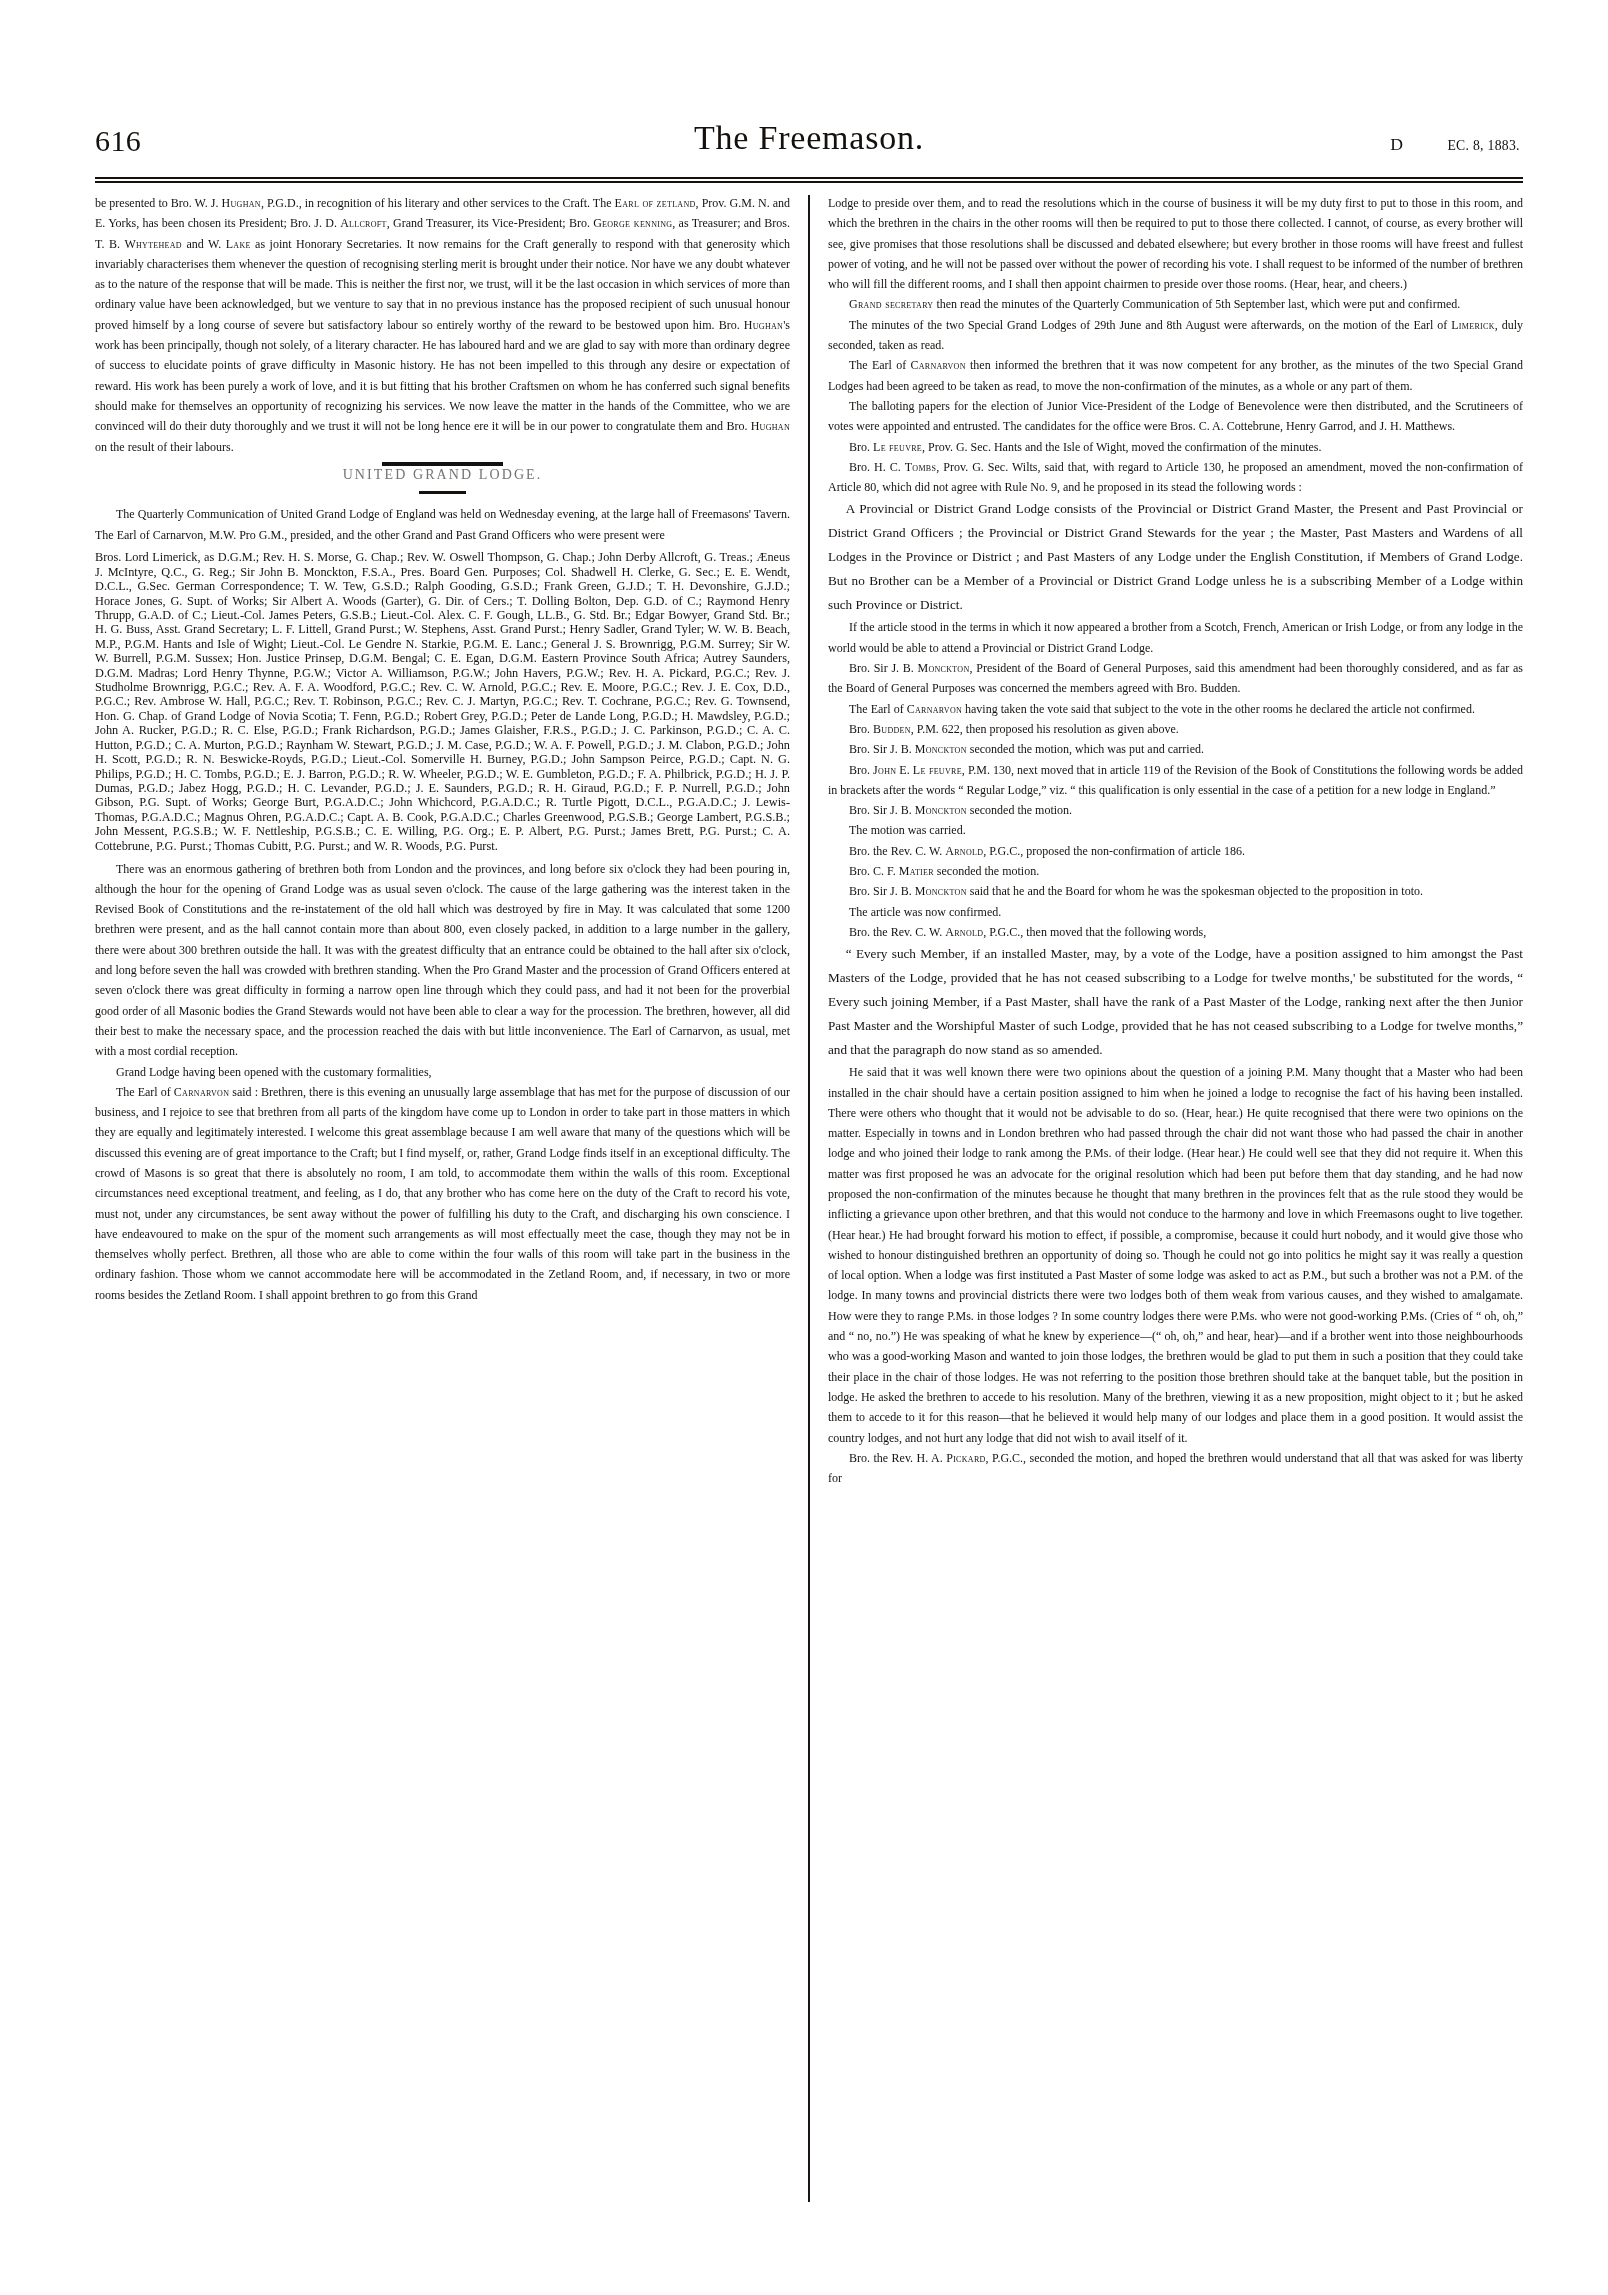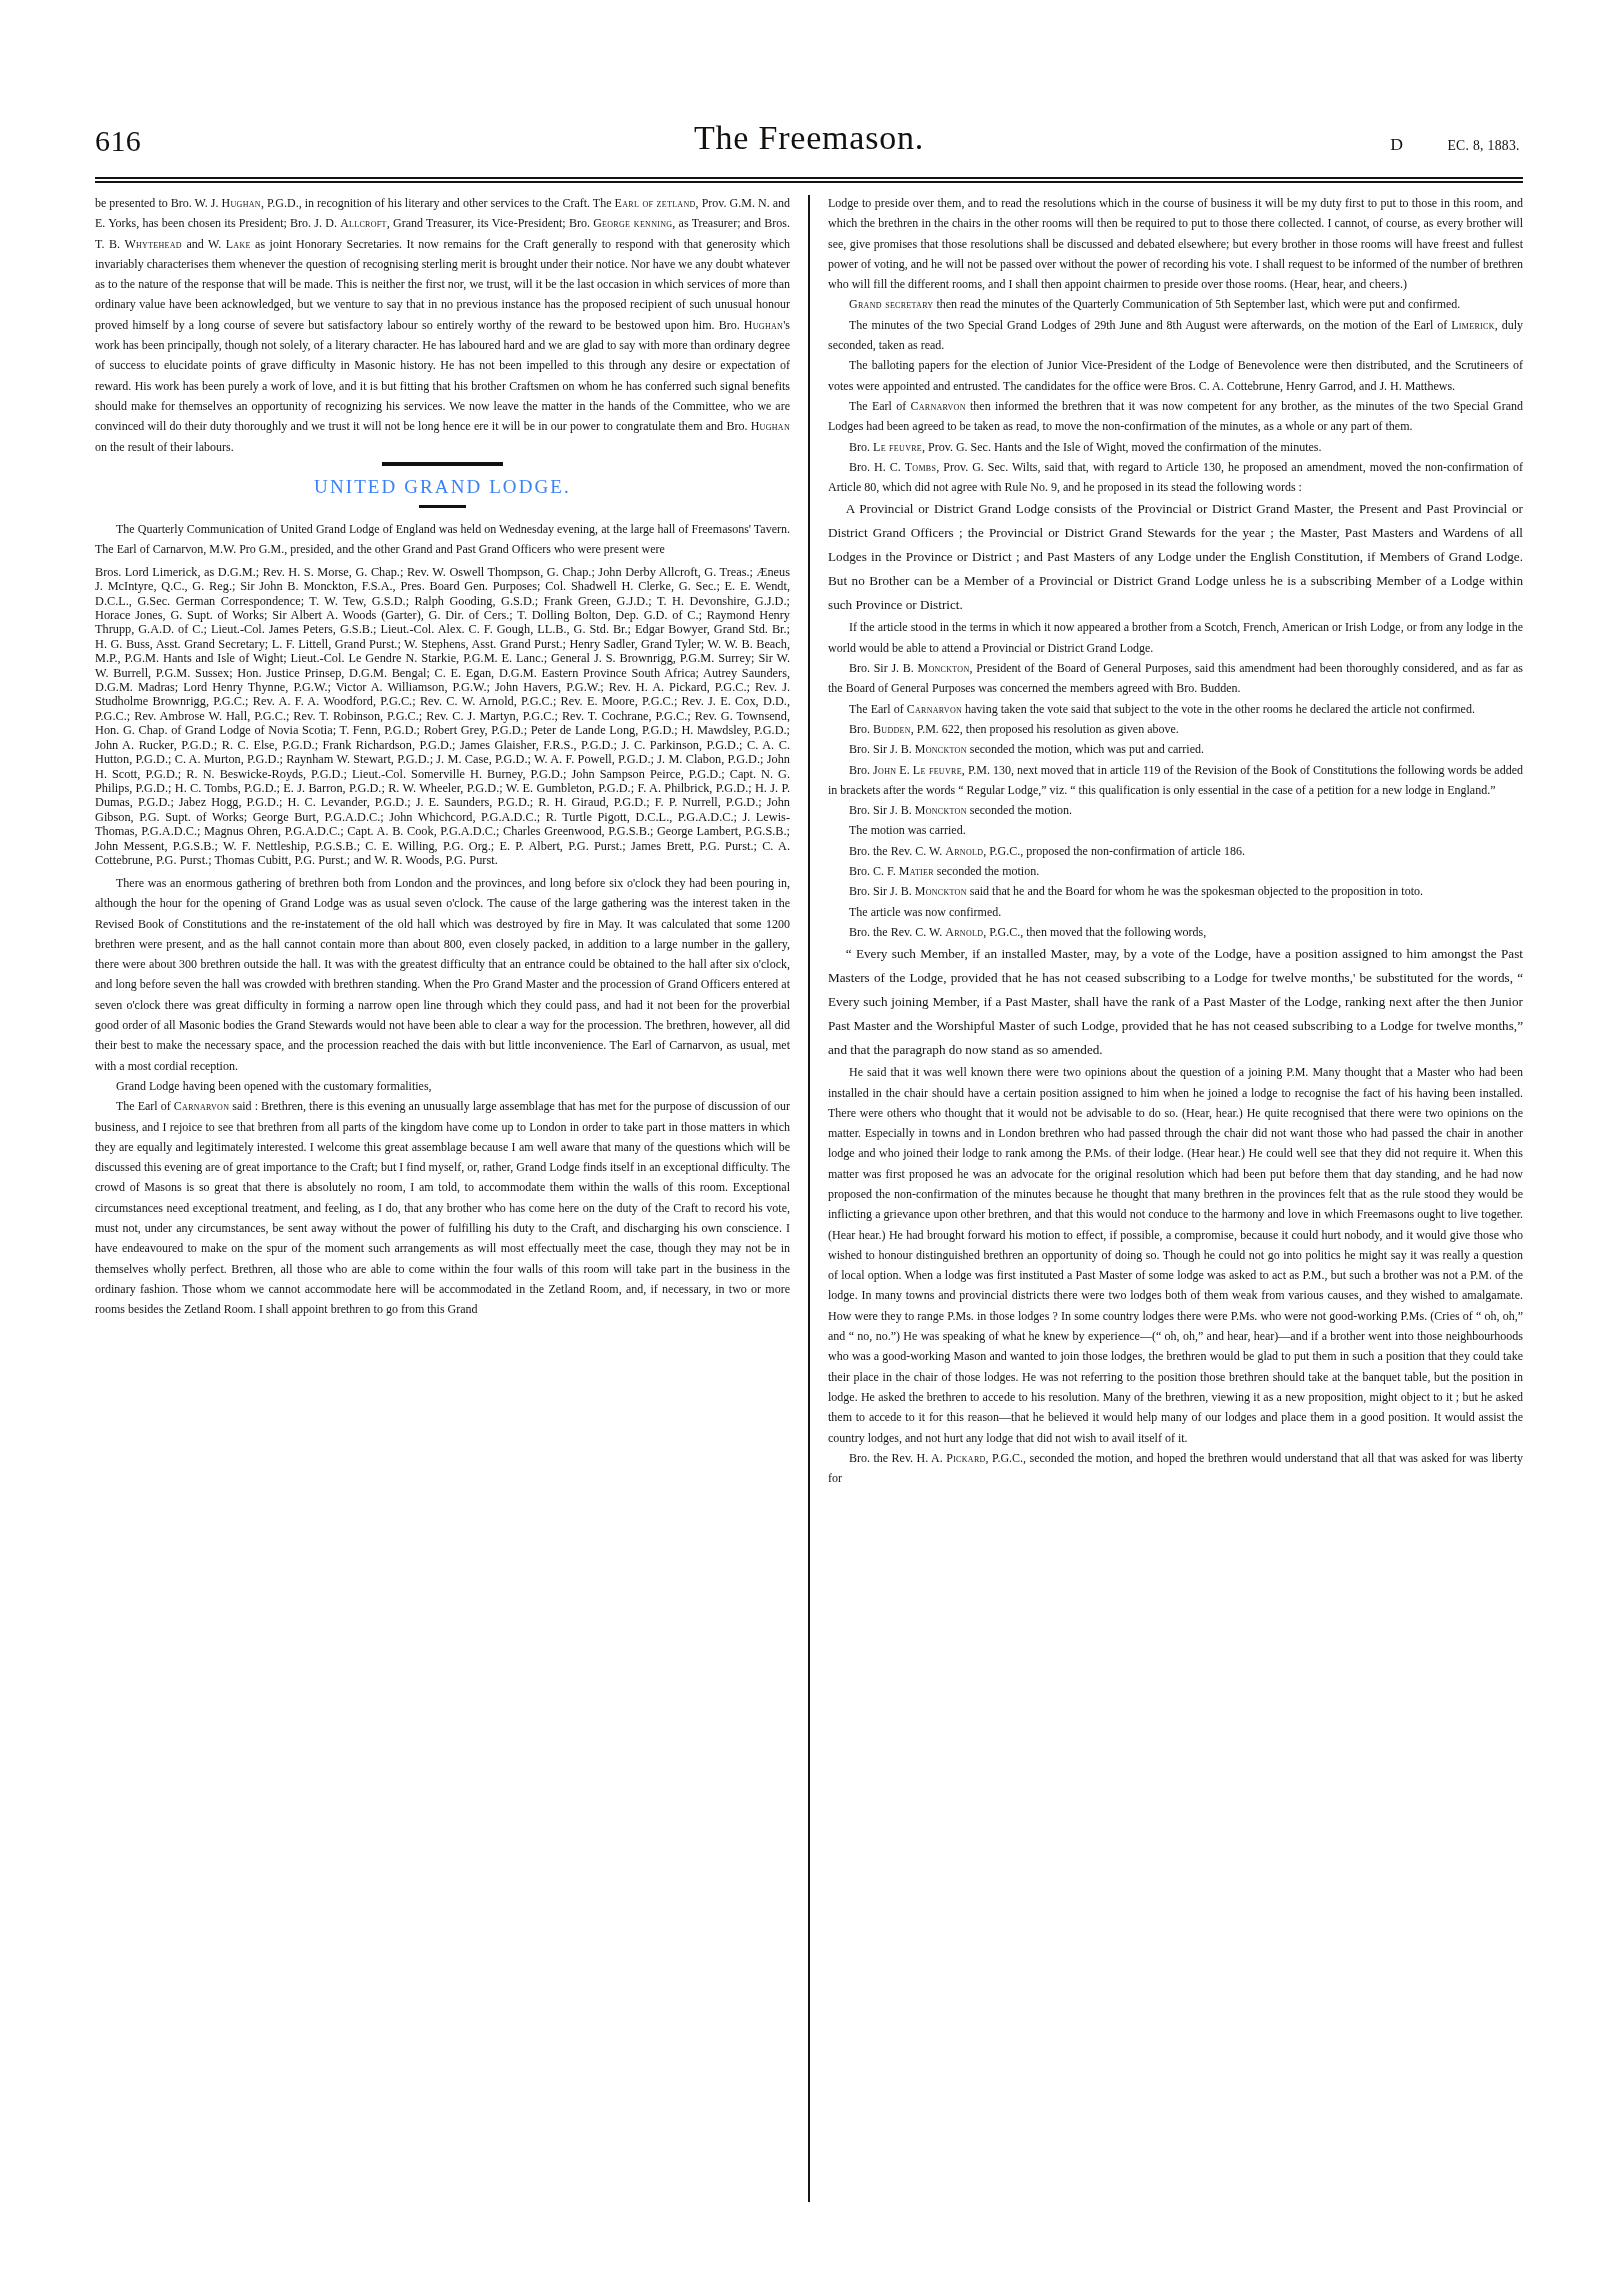--- a/index.html
+++ b/index.html
@@ -131,26 +131,26 @@
     word-spacing: 0.2px;
   }
 
   .sc {
     font-variant: small-caps;
     letter-spacing: 0.3px;
   }
 
   
   .sec-head {
-    margin: 10px 0 0 0;
+    margin: 1px 0 0 0;
     text-align: center;
-    font-size: 19px;
+    font-size: 14px;
     letter-spacing: 2.1px;
     font-weight: normal;
-    color: #3b82f6;
+    color: #737373;
   }
   .sec-rule {
     width: 47px;
     height: 3.2px;
     background: #14100d;
     margin: 7.3px auto 10.5px auto;
   }
   .end-rule {
     width: 121px;
     height: 3.2px;
@@ -199,22 +199,22 @@
       <p>Grand Lodge having been opened with the customary formalities,</p>
       <p>The Earl of <span class="sc">Carnarvon</span> said : Brethren, there is this evening an unusually large assemblage that has met for the purpose of discussion of our business, and I rejoice to see that brethren from all parts of the kingdom have come up to London in order to take part in those matters in which they are equally and legitimately interested. I welcome this great assemblage because I am well aware that many of the questions which will be discussed this evening are of great importance to the Craft; but I find myself, or, rather, Grand Lodge finds itself in an exceptional difficulty. The crowd of Masons is so great that there is absolutely no room, I am told, to accommodate them within the walls of this room. Exceptional circumstances need exceptional treatment, and feeling, as I do, that any brother who has come here on the duty of the Craft to record his vote, must not, under any circumstances, be sent away without the power of fulfilling his duty to the Craft, and discharging his own conscience. I have endeavoured to make on the spur of the moment such arrangements as will most effectually meet the case, though they may not be in themselves wholly perfect. Brethren, all those who are able to come within the four walls of this room will take part in the business in the ordinary fashion. Those whom we cannot accommodate here will be accommodated in the Zetland Room, and, if necessary, in two or more rooms besides the Zetland Room. I shall appoint brethren to go from this Grand</p>
 
     </div>
 
     <div class="col col-right">
 
       <p class="noind">Lodge to preside over them, and to read the resolutions which in the course of business it will be my duty first to put to those in this room, and which the brethren in the chairs in the other rooms will then be required to put to those there collected. I cannot, of course, as every brother will see, give promises that those resolutions shall be discussed and debated elsewhere; but every brother in those rooms will have freest and fullest power of voting, and he will not be passed over without the power of recording his vote. I shall request to be informed of the number of brethren who will fill the different rooms, and I shall then appoint chairmen to preside over those rooms. (Hear, hear, and cheers.)</p>
       <p><span class="sc">Grand secretary</span> then read the minutes of the Quarterly Communication of 5th September last, which were put and confirmed.</p>
       <p>The minutes of the two Special Grand Lodges of 29th June and 8th August were afterwards, on the motion of the Earl of <span class="sc">Limerick</span>, duly seconded, taken as read.</p>
+      <p>The Earl of <span class="sc">Carnarvon</span> then informed the brethren that it was now competent for any brother, as the minutes of the two Special Grand Lodges had been agreed to be taken as read, to move the non-confirmation of the minutes, as a whole or any part of them.</p>
       <p>The balloting papers for the election of Junior Vice-President of the Lodge of Benevolence were then distributed, and the Scrutineers of votes were appointed and entrusted. The candidates for the office were Bros. C. A. Cottebrune, Henry Garrod, and J. H. Matthews.</p>
-      <p>The Earl of <span class="sc">Carnarvon</span> then informed the brethren that it was now competent for any brother, as the minutes of the two Special Grand Lodges had been agreed to be taken as read, to move the non-confirmation of the minutes, as a whole or any part of them.</p>
       <p>Bro. <span class="sc">Le feuvre</span>, Prov. G. Sec. Hants and the Isle of Wight, moved the confirmation of the minutes.</p>
       <p>Bro. H. C. <span class="sc">Tombs</span>, Prov. G. Sec. Wilts, said that, with regard to Article 130, he proposed an amendment, moved the non-confirmation of Article 80, which did not agree with Rule No. 9, and he proposed in its stead the following words :</p>
 
       <p class="quote">A Provincial or District Grand Lodge consists of the Provincial or District Grand Master, the Present and Past Provincial or District Grand Officers ; the Provincial or District Grand Stewards for the year ; the Master, Past Masters and Wardens of all Lodges in the Province or District ; and Past Masters of any Lodge under the English Constitution, if Members of Grand Lodge. But no Brother can be a Member of a Provincial or District Grand Lodge unless he is a subscribing Member of a Lodge within such Province or District.</p>
 
       <p>If the article stood in the terms in which it now appeared a brother from a Scotch, French, American or Irish Lodge, or from any lodge in the world would be able to attend a Provincial or District Grand Lodge.</p>
       <p>Bro. Sir J. B. <span class="sc">Monckton</span>, President of the Board of General Purposes, said this amendment had been thoroughly considered, and as far as the Board of General Purposes was concerned the members agreed with Bro. Budden.</p>
       <p>The Earl of <span class="sc">Carnarvon</span> having taken the vote said that subject to the vote in the other rooms he declared the article not confirmed.</p>
       <p>Bro. <span class="sc">Budden</span>, P.M. 622, then proposed his resolution as given above.</p>
       <p>Bro. Sir J. B. <span class="sc">Monckton</span> seconded the motion, which was put and carried.</p>

